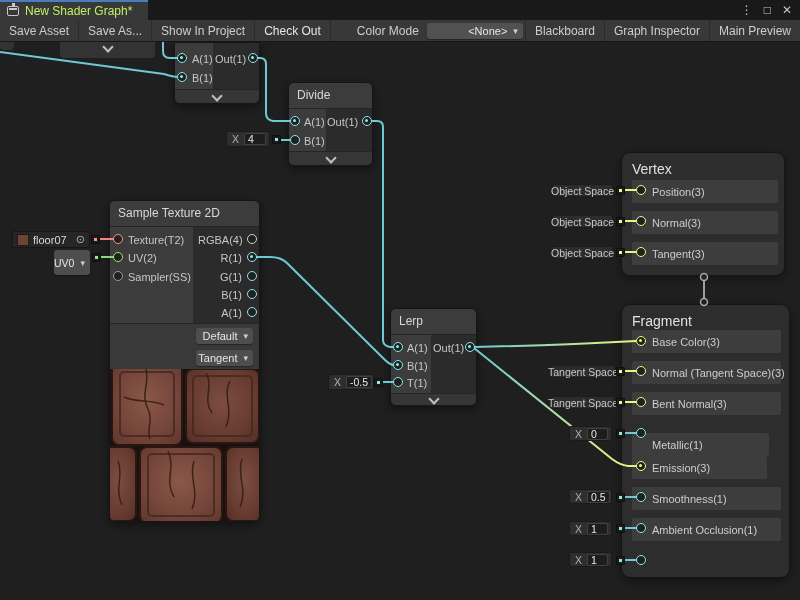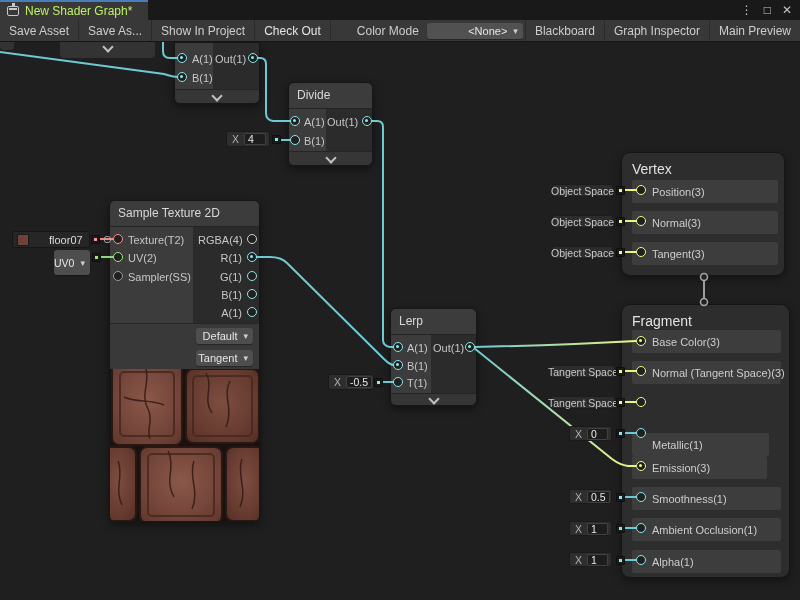--- a/index.html
+++ b/index.html
@@ -67,21 +67,21 @@
   .pc-gray { --pc:var(--port-gray); } .pc-white { --pc:var(--port-white); }
   
   .chip { position:absolute; background:#2c2c2c; border:1px solid #1c1c1c; border-radius:2px; color:#c8c8c8;
           font-size:10.5px; display:flex; align-items:center; justify-content:center; z-index:4; white-space:nowrap; }
   .xfield { position:absolute; background:#2e2e2e; border:1px solid #1a1a1a; border-radius:2px;
             display:flex; align-items:center; padding:0 3px 0 5px; gap:5px; z-index:4; }
   .xfield .xl { font-size:10.5px; color:#b0b0b0; }
   .xfield .xv { flex:1; height:12px; line-height:11px; background:#1d1d1d; border:1px solid #414141;
                 border-radius:2px; font-size:10.5px; color:#e8e8e8; padding:0 3px; }
   .objfield { position:absolute; background:#262626; border:1px solid #161616; border-radius:2px;
-              display:flex; align-items:center; gap:20px; padding:0 4px; z-index:4; }
+              display:flex; align-items:center; gap:4px; padding:0 4px; z-index:4; }
   .objfield .thumb { width:12px; height:12px; background:#6e4236; border:1px solid #1a1a1a; flex:0 0 auto; }
   .objfield .oname { font-size:11px; color:#dadada; }
   .objfield .picker { margin-left:auto; color:#b5b5b5; font-size:11px; }
   .dd-node { position:absolute; height:16px; background:#4e4e4e; z-index:4; }
   .ts-label { position:absolute; font-size:11px; color:#c6c6c6;margin-top:39px; }
   
   .block { position:absolute; background:#2d2d2d; border:1px solid #151515; border-radius:9px; z-index:2;
            box-shadow:0 3px 8px rgba(0,0,0,.4); }
   .block-title { position:absolute; left:10px; top:8px; font-size:14px; color:#e2e2e2; }
   .brow { position:absolute; left:10px; height:23px; background:#3d3d3d; border-radius:2px;
@@ -275,34 +275,34 @@
       </div>
 
     <div class="block" style="left:621px;top:304px;width:169px;height:274px">
       <div class="block-title">Fragment</div>
       <div class="brow" style="top:25px;width:149px">
         <span>Base Color(3)</span>
         </div>
       <div class="brow" style="top:56px;width:149px">
         <span>Normal (Tangent Space)(3)</span>
         </div>
+      <div class="brow" style="top:87px;width:149px">
+        <span>Bent Normal(3)</span>
+        </div>
       <div class="brow" style="top:128px;width:137px">
         <span>Metallic(1)</span>
         </div>
       <div class="brow" style="top:151px;width:135px">
         <span>Emission(3)</span>
         </div>
       <div class="brow" style="top:182px;width:149px">
         <span>Smoothness(1)</span>
         </div>
       <div class="brow" style="top:213px;width:149px">
         <span>Ambient Occlusion(1)</span>
-        </div>
-      <div class="brow" style="top:245px;width:149px">
-        <span>Alpha(1)</span>
         </div>
     </div>
     <div class="chip" style="left:551px;top:365px;width:64px;height:13px">
         <span>Tangent Space</span>
       </div>
     <div class="chip" style="left:551px;top:396px;width:64px;height:13px">
         <span>Tangent Space</span>
       </div>
     <div class="xfield" style="left:569px;top:426px;width:43px;height:15px">
       <span class="xl">X</span>

